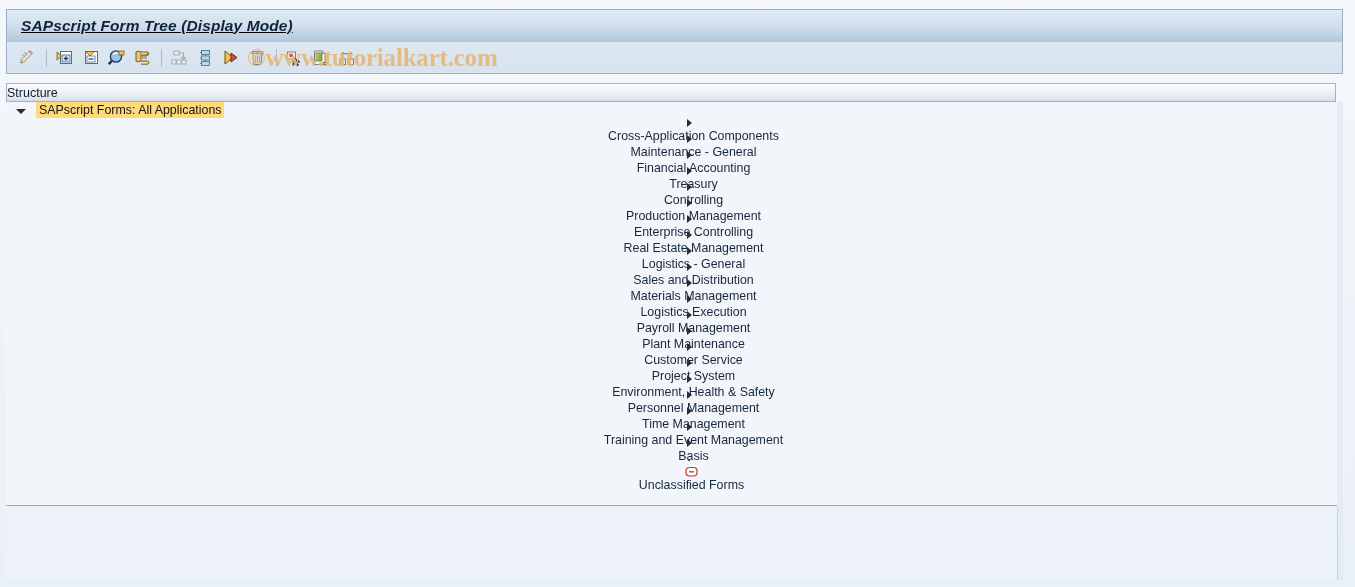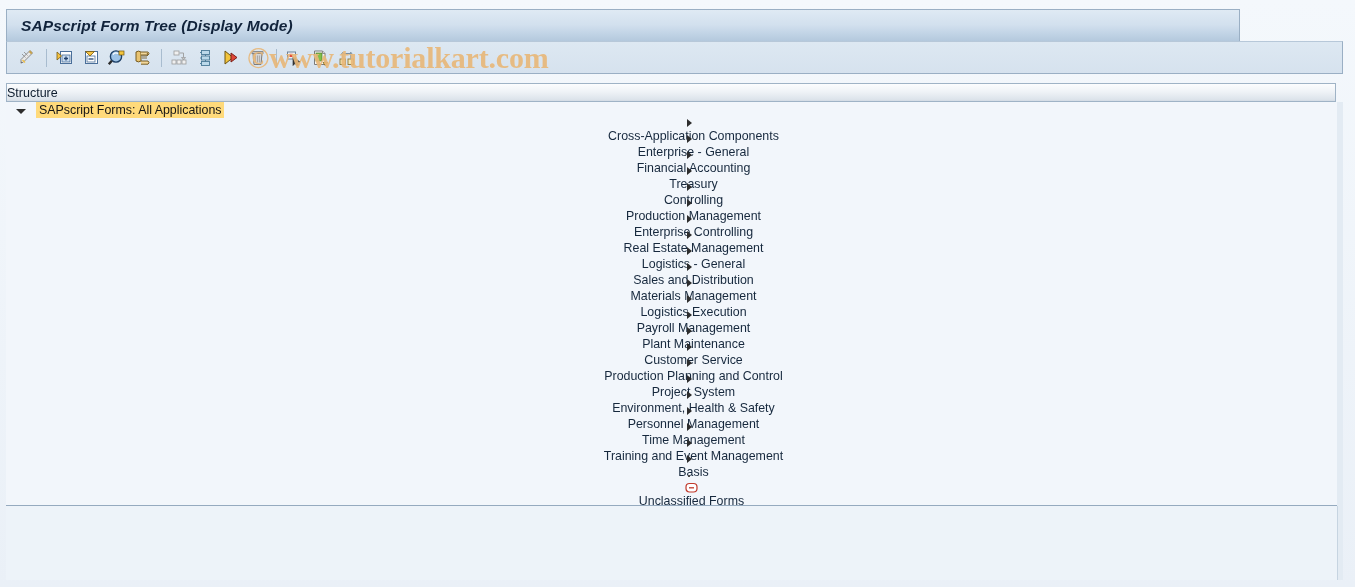--- a/index.html
+++ b/index.html
@@ -20,28 +20,29 @@
     height: 587px;
     background: linear-gradient(to bottom, #f4f8fc 0%, #eaf0f7 100%);
     box-sizing: border-box;
   }
 
   
   .titlebar {
     position: absolute;
     left: 6px;
     top: 9px;
-    width: 1234px;
+    width: 1337px;
     height: 32px;
     box-sizing: border-box;
     border: 1px solid #9aafc4;
     border-bottom: none;
     background: linear-gradient(to bottom, #dfeaf4 0%, #d2e0ee 48%, #c2d4e6 75%, #b4c9dd 100%);
     display: flex;
     align-items: center;
+    text-decoration: underline;
   }
   .titlebar .title-text {
     margin-left: 14px;
     font-size: 15.5px;
     font-weight: bold;
     font-style: italic;
     color: #11233b;
     letter-spacing: 0.1px;
     white-space: nowrap;
   }
@@ -83,21 +84,21 @@
 
   
   .watermark {
     position: absolute;
     left: 247px;
     top: 41px;
     height: 33px;
     display: flex;
     align-items: center;
     font-family: "Liberation Serif", serif;
-    font-size: 30px;
+    font-size: 25px;
     font-weight: bold;
     color: #e8b87a;
     opacity: 0.92;
     pointer-events: none;
     white-space: nowrap;
     letter-spacing: -0.2px;
   }
 
   
   .structure-header {
@@ -376,21 +377,21 @@
         <span class="arrow-toggle down"></span>
         <span class="node-label">SAPscript Forms: All Applications</span>
       </div>
 
     <div class="tree-row child">
           <span class="arrow-toggle right"></span>
           <span class="node-label">Cross-Application Components</span>
         </div>
         <div class="tree-row child">
           <span class="arrow-toggle right"></span>
-          <span class="node-label">Enterprise - General</span>
+          <span class="node-label">Maintenance - General</span>
         </div>
         <div class="tree-row child">
           <span class="arrow-toggle right"></span>
           <span class="node-label">Financial Accounting</span>
         </div>
         <div class="tree-row child">
           <span class="arrow-toggle right"></span>
           <span class="node-label">Treasury</span>
         </div>
         <div class="tree-row child">
@@ -429,24 +430,20 @@
           <span class="arrow-toggle right"></span>
           <span class="node-label">Payroll Management</span>
         </div>
         <div class="tree-row child">
           <span class="arrow-toggle right"></span>
           <span class="node-label">Plant Maintenance</span>
         </div>
         <div class="tree-row child">
           <span class="arrow-toggle right"></span>
           <span class="node-label">Customer Service</span>
-        </div>
-        <div class="tree-row child">
-          <span class="arrow-toggle right"></span>
-          <span class="node-label">Production Planning and Control</span>
         </div>
         <div class="tree-row child">
           <span class="arrow-toggle right"></span>
           <span class="node-label">Project System</span>
         </div>
         <div class="tree-row child">
           <span class="arrow-toggle right"></span>
           <span class="node-label">Environment, Health &amp; Safety</span>
         </div>
         <div class="tree-row child">

